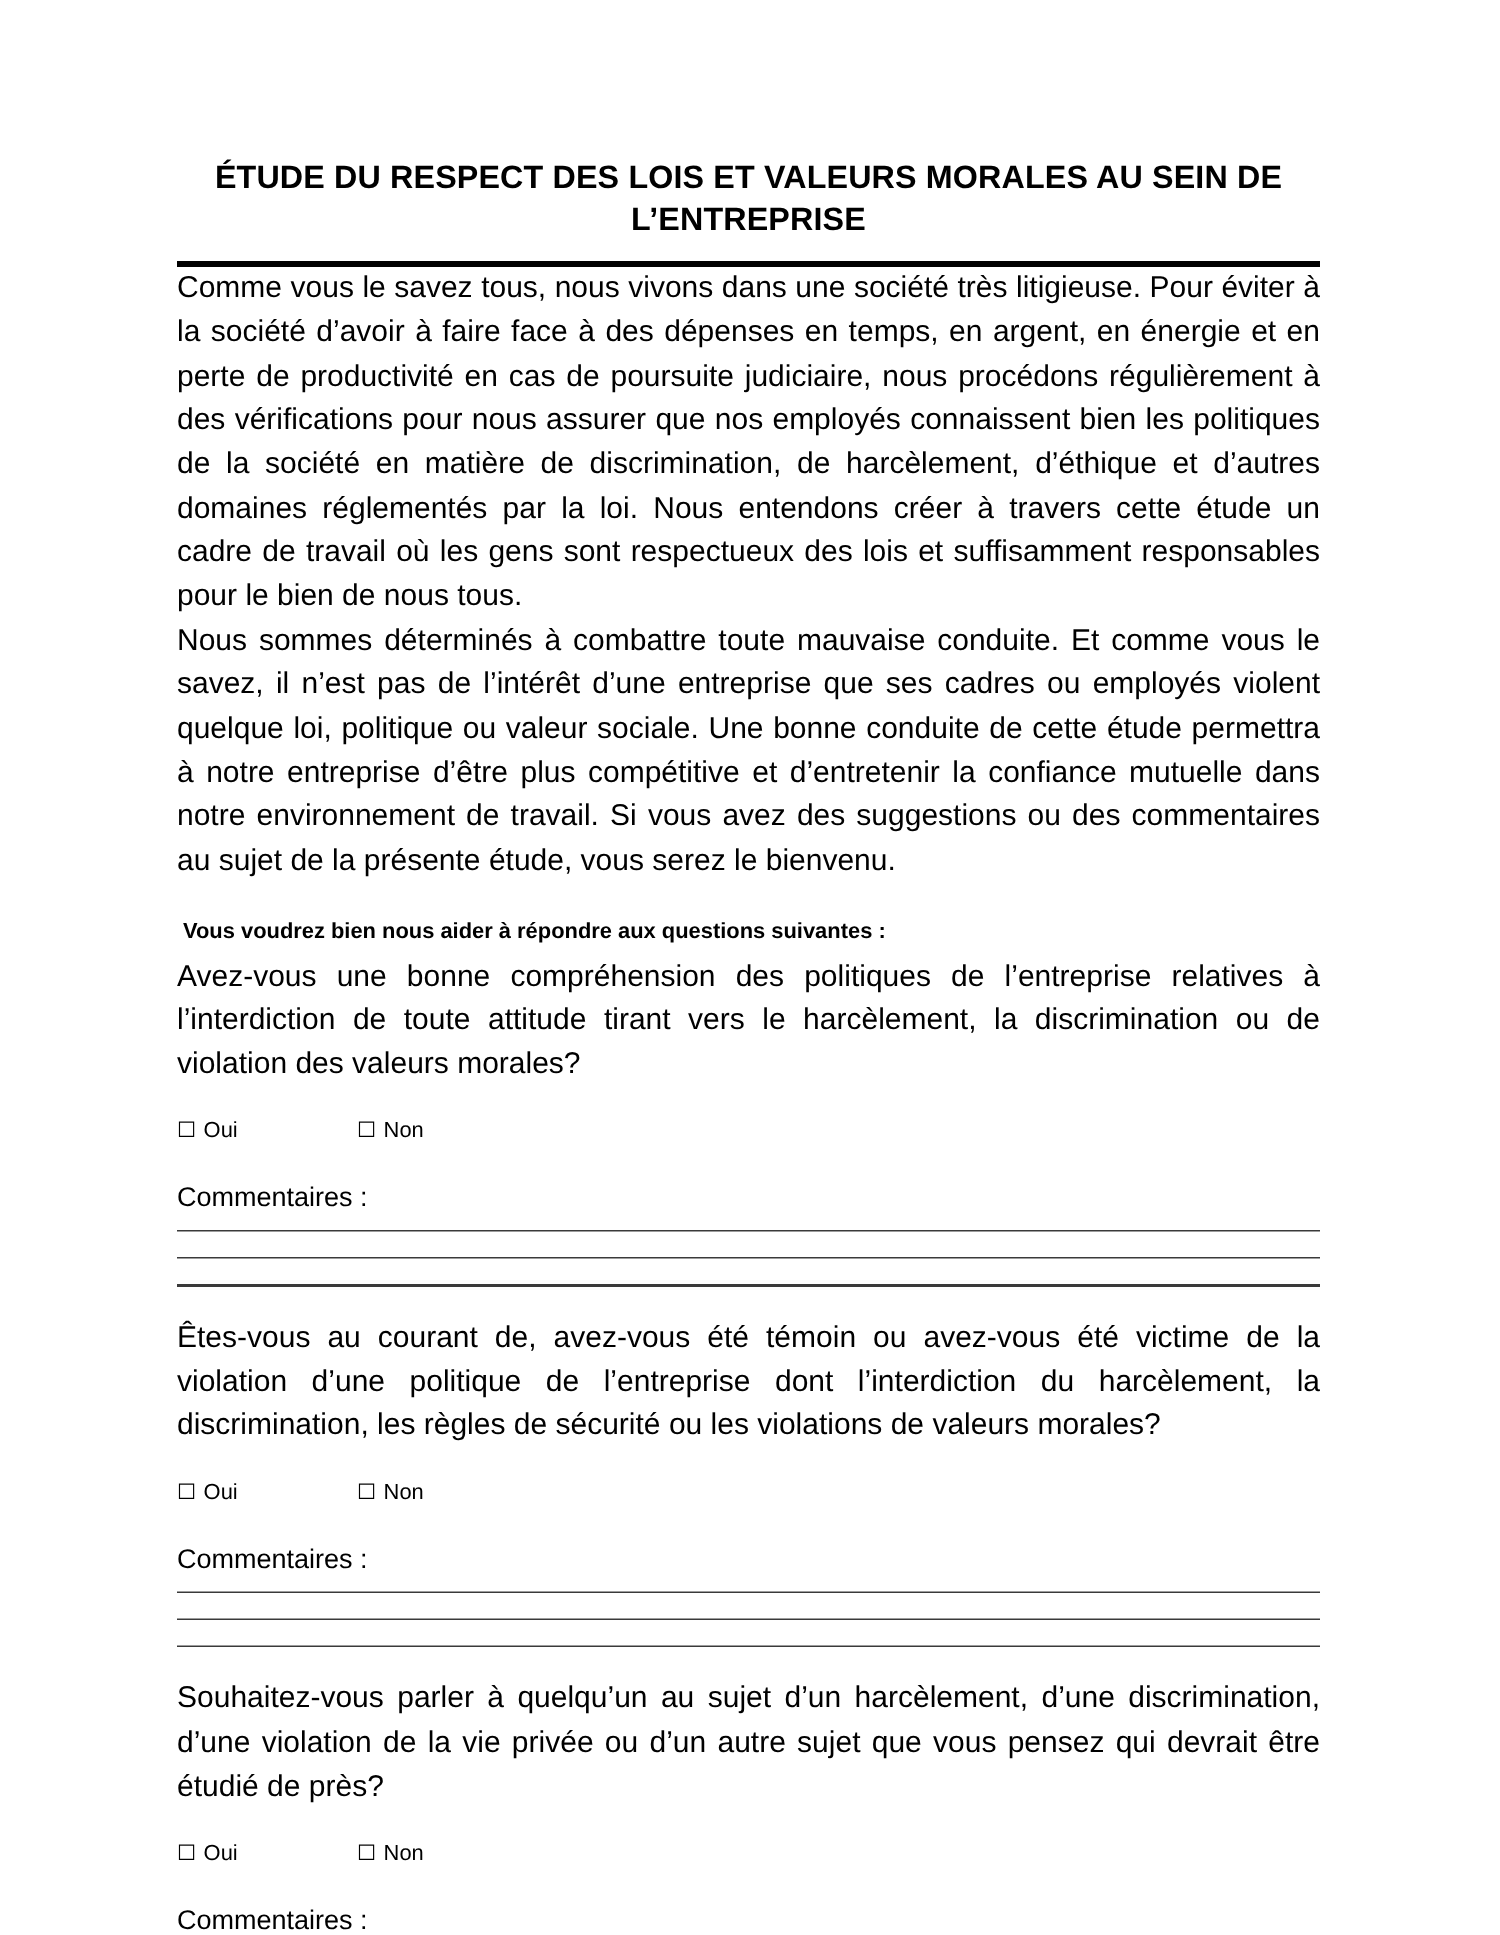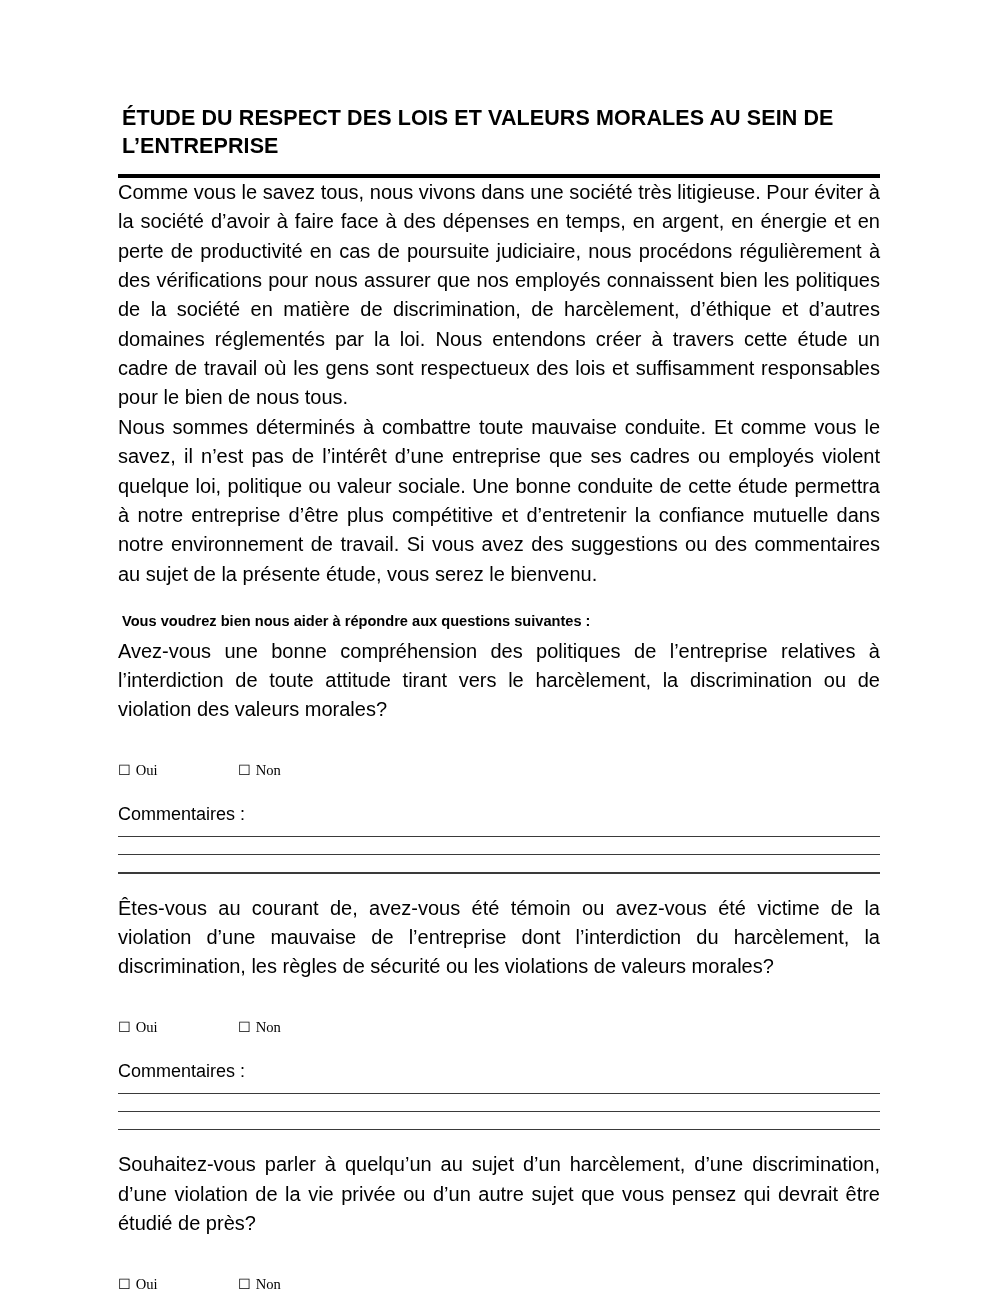--- a/index.html
+++ b/index.html
@@ -25,20 +25,21 @@
   .content {
     position: absolute;
     left: 118px;
     top: 104px;
     width: 762px;
   }
   .doc-title {
     font-size: 21.5px;
     font-weight: bold;
     line-height: 1.32;
+    text-align: center;
     letter-spacing: 0.1px;
     margin: 0;
     padding: 0 4px;
   }
   .title-rule {
     margin-top: 13px;
     height: 4px;
     background: #000000;
     width: 100%;
   }
@@ -56,25 +57,24 @@
     line-height: 1.47;
     font-weight: bold;
     margin: 4px;
     margin-top: 22px;
     text-align: left;
   }
   .question {
     margin-top: 21px;
   }
   .choices {
-    margin-top: 35px;
+    margin-top: 19px;
     font-size: 14.6px;
     line-height: 1.47;
     white-space: nowrap;
-    font-family: Liberation Serif, serif;
   }
   .choice {
     display: inline-block;
   }
   .choice-oui { width: 120px; }
   .checkbox-glyph {
     display: inline-block;
     font-size: 14.2px;
     margin-right: 5px;
     line-height: 1;
@@ -155,21 +155,21 @@
       <div class="rule-lines">
         <div class="rule-line"></div>
         <div class="rule-line"></div>
         <div class="rule-line"></div>
       </div>
     </div>
 
     <div class="block-gap"></div>
 
     <div>
-      <p class="body-text question">Êtes-vous au courant de, avez-vous été témoin ou avez-vous été victime de la violation d’une mauvaise de l’entreprise dont l’interdiction du harcèlement, la discrimination, les règles de sécurité ou les violations de valeurs morales?</p>
+      <p class="body-text question">Êtes-vous au courant de, avez-vous été témoin ou avez-vous été victime de la violation d’une politique de l’entreprise dont l’interdiction du harcèlement, la discrimination, les règles de sécurité ou les violations de valeurs morales?</p>
 
       <div class="choices">
         <span class="choice choice-oui">
           <span class="checkbox-glyph">☐</span><span>Oui</span>
         </span><span class="choice">
           <span class="checkbox-glyph">☐</span><span>Non</span>
         </span>
       </div>
 
       <div class="comments-label">Commentaires :</div>

